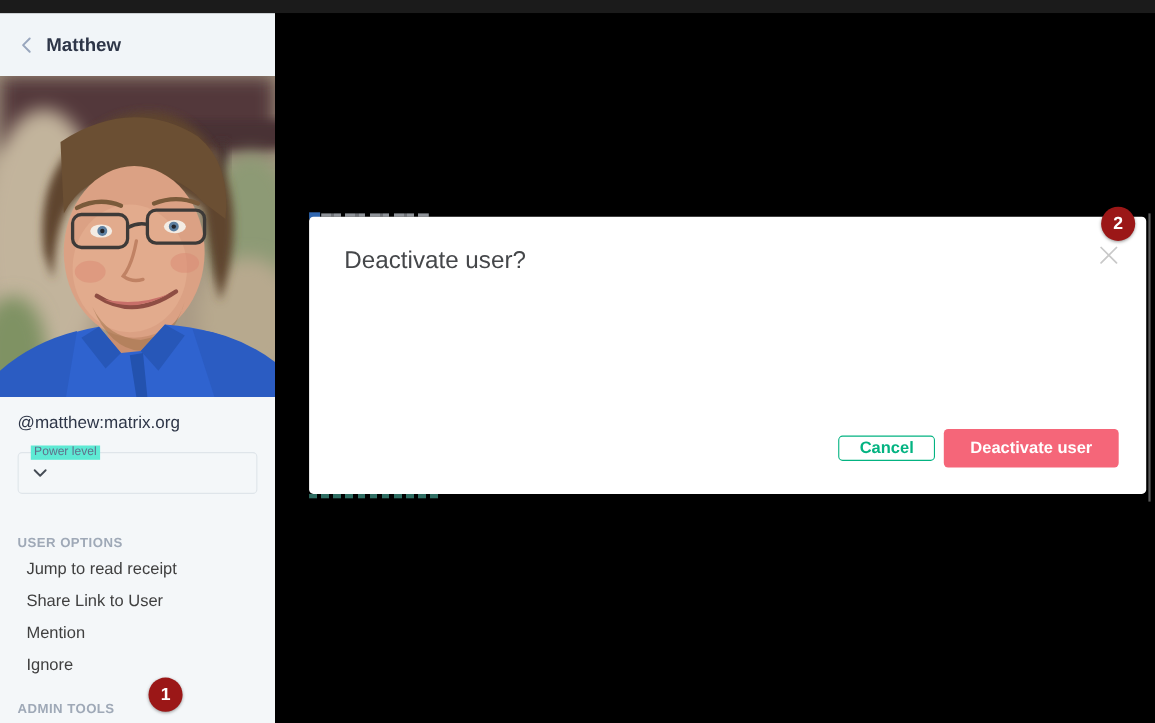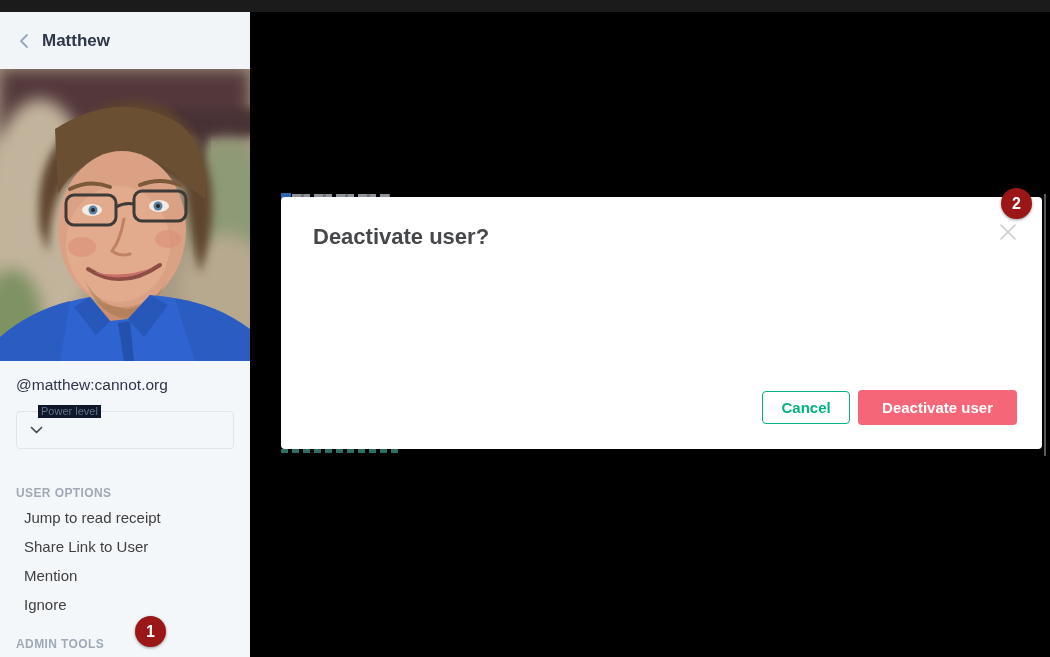--- a/index.html
+++ b/index.html
@@ -27,22 +27,22 @@
 
   .panel-body { padding:0 16px; }
   .user-id { margin-top:15px; font-size:15.5px; color:#2e3648; }
 
   .power-select {
     position:relative; margin-top:17px; height:38px;
     border:1px solid #dfe5ea; border-radius:4px; cursor:pointer;
     display:flex; align-items:center; padding:0 13px;
   }
   .power-label {
-    position:absolute; left:21px; top:-7px; font-size:11px; color:#61708b;
-    background:#0f172a; padding:0 3px; line-height:13px;
+    position:absolute; left:11px; top:-7px; font-size:11px; color:#61708b;
+    background:#5eead4; padding:0 3px; line-height:13px;
   }
   .power-value { font-size:16px; color:#8b939f; flex:1; }
   .power-chevron { display:flex; align-items:center; }
 
   .section-head {
     font-size:12px; font-weight:700; color:#9fa9b7; letter-spacing:.4px;
   }
   .section-head.user-opts { margin-top:37px; }
   .section-head.admin { margin-top:21px; }
   .menu-item {
@@ -69,39 +69,39 @@
     background:repeating-linear-gradient(90deg,#2f6e63 0 7px, transparent 7px 11px); }
   .scroll-line { position:absolute; left:1044px; top:182px; width:2px; height:262px; background:#5a5a5a; }
 
   
   #dialog {
     position:absolute; left:281px; top:185px; width:761px; height:252px;
     background:#fff; border-radius:4px;
   }
   .dialog-title {
     position:absolute; left:32px; top:27px;
-    font-size:22px; font-weight:700; color:#45474a;
+    font-size:22px; font-weight:400; color:#45474a;
   }
   .dialog-close {
     position:absolute; right:24px; top:25px; width:20px; height:20px;
     cursor:pointer; display:flex; align-items:center; justify-content:center;
   }
   .dialog-body {
     position:absolute; left:32px; top:86px; width:703px;
     font-size:15px; line-height:25px; color:#414141; letter-spacing:-.2px;
   }
   .dialog-buttons {
     position:absolute; right:25px; bottom:24px;
     display:flex; align-items:center; gap:8px;
   }
   .btn { border-radius:4px; font-size:15px; cursor:pointer;
     display:flex; align-items:center; justify-content:center;
     font-family:"Liberation Sans","DejaVu Sans",sans-serif; }
   .btn-cancel {
-    min-width:88px; height:33px; background:#fff;
+    min-width:88px; height:23px; background:#fff;
     border:1px solid #03b381; color:#03b381; font-weight:600;
   }
   .btn-danger {
     min-width:155px; height:35px; background:#f56679; border:none;
     color:#fff; font-weight:700; padding:0 24px;
   }
   #badge-2 { left:720px; top:-9px; }
 </style>
 </head>
 <body>
@@ -180,21 +180,21 @@
         <path d="M0 292 L0 270 Q40 236 90 228 L110 252 L128 250 L150 226 Q210 230 250 262 L250 292 Z" fill="#2f63cf"></path>
         <path d="M90 228 L110 252 L96 266 L74 238 Z" fill="#2757b8"></path>
         <path d="M150 226 L128 250 L144 268 L168 236 Z" fill="#2757b8"></path>
         <path d="M0 292 L0 268 Q30 242 70 232 L60 292 Z" fill="#2b5cc2"></path>
         <path d="M250 292 L250 260 Q215 234 175 230 L195 292 Z" fill="#2b5cc2"></path>
         <path d="M118 254 L124 292 L134 292 L130 252 Z" fill="#2352ae"></path>
       </svg>
     </div>
 
     <div class="panel-body">
-      <div class="user-id">@matthew:cannot.org</div>
+      <div class="user-id">@matthew:matrix.org</div>
 
       <div class="power-select">
         <span class="power-label">Power level</span>
         <span class="power-chevron">
           <svg width="13" height="8" viewBox="0 0 13 8">
             <polyline points="1.5,1.5 6.5,6.5 11.5,1.5" fill="none" stroke="#454c55" stroke-width="1.7" stroke-linecap="round" stroke-linejoin="round"></polyline>
           </svg>
         </span>
       </div>
 

